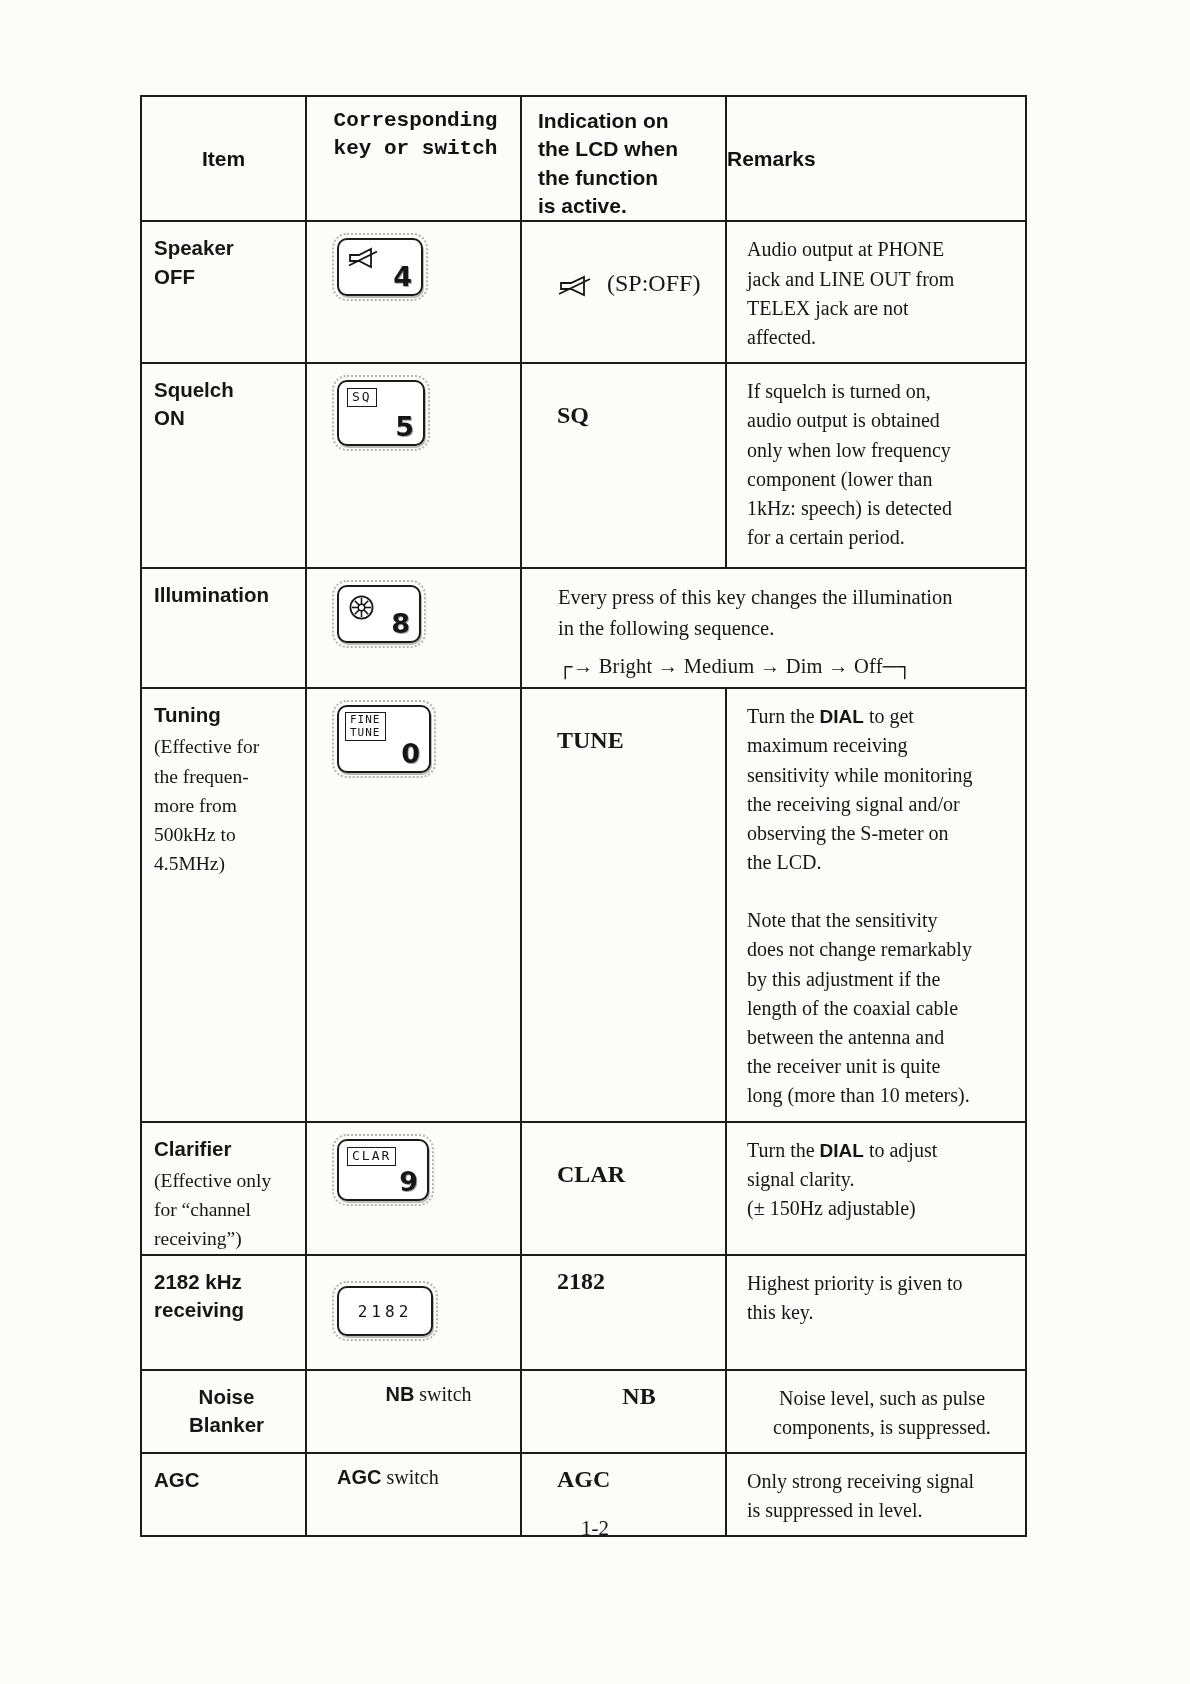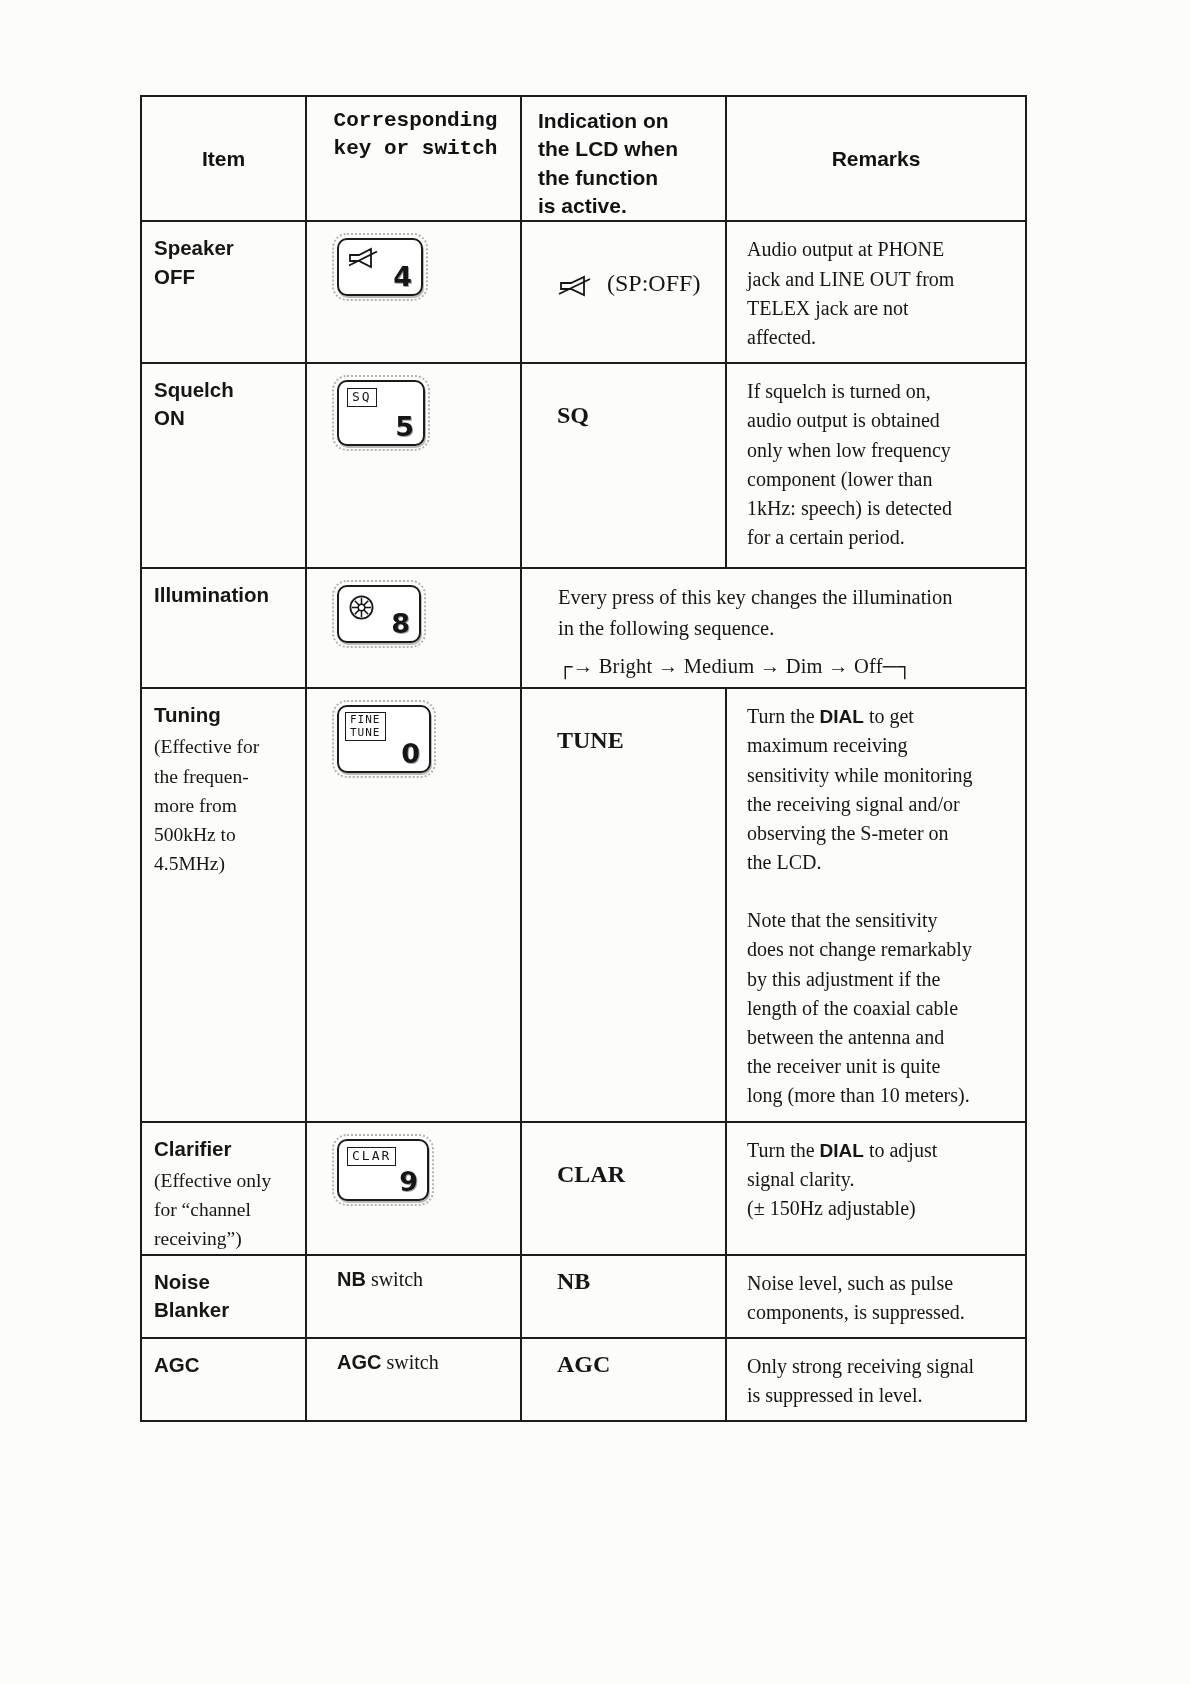--- a/index.html
+++ b/index.html
@@ -33,30 +33,30 @@
     font-family: "Liberation Sans", sans-serif;
     font-weight: bold;
     font-size: 21px;
     line-height: 1.35;
     color: #121212;
   }
   tr.hrow { height: 120px; }
   th.c-item { vertical-align: middle; text-align: center; }
   th.c-key  { text-align: center; padding: 10px 6px 16px 10px; font-family: Liberation Mono, monospace; }
   th.c-ind  { text-align: left; padding: 10px 12px 0 16px; }
-  th.c-rem  { vertical-align: middle; text-align: center; margin-left: 8px; }
+  th.c-rem  { vertical-align: middle; text-align: left; margin-left: 8px; }
 
   
   tr.r-speaker { height: 125px; }
   tr.r-squelch { height: 205px; }
   tr.r-illum   { height: 120px; }
   tr.r-tuning  { height: 405px; }
   tr.r-clar    { height: 125px; }
   tr.r-2182    { height: 115px; }
-  tr.r-nb      { height: 66px; }
+  tr.r-nb      { height: 66px; text-align: center; }
   tr.r-agc     { height: 60px; }
 
   .pre { white-space: pre-line; }
 
   
   td.item {
     font-family: "Liberation Sans", sans-serif;
     font-weight: bold;
     font-size: 20.5px;
     line-height: 1.38;
@@ -312,20 +312,34 @@
         <td class="ind pt-mid">
           <span class="bold-ser">CLAR</span>
         </td>
         <td class="rem">
           <div class="para pre"><span>Turn the </span><span class="dial">DIAL</span><span> to adjust
 signal clarity.
 (± 150Hz adjustable)</span></div>
         </td>
       </tr>
 
+      <tr class="r-2182">
+        <td class="item pre">2182 kHz
+receiving</td>
+        <td class="keycell" style="padding-top:30px;">
+          <div class="keycap k-2182">
+            <span class="klabel-2182">2182</span>
+          </div>
+        </td>
+        <td class="ind">
+          <span class="bold-ser">2182</span>
+        </td>
+        <td class="rem pre">Highest priority is given to
+this key.</td>
+      </tr>
 
       <tr class="r-nb">
         <td class="item pre">Noise
 Blanker</td>
         <td class="kswitch">
           <span class="sw-b">NB</span><span> switch</span>
         </td>
         <td class="ind">
           <span class="bold-ser">NB</span>
         </td>
@@ -341,13 +355,14 @@
         <td class="ind">
           <span class="bold-ser">AGC</span>
         </td>
         <td class="rem pre">Only strong receiving signal
 is suppressed in level.</td>
       </tr>
 
     </tbody>
   </table>
 
+  <div class="pageno">1-2</div>
 </div>
 
 </body></html>

